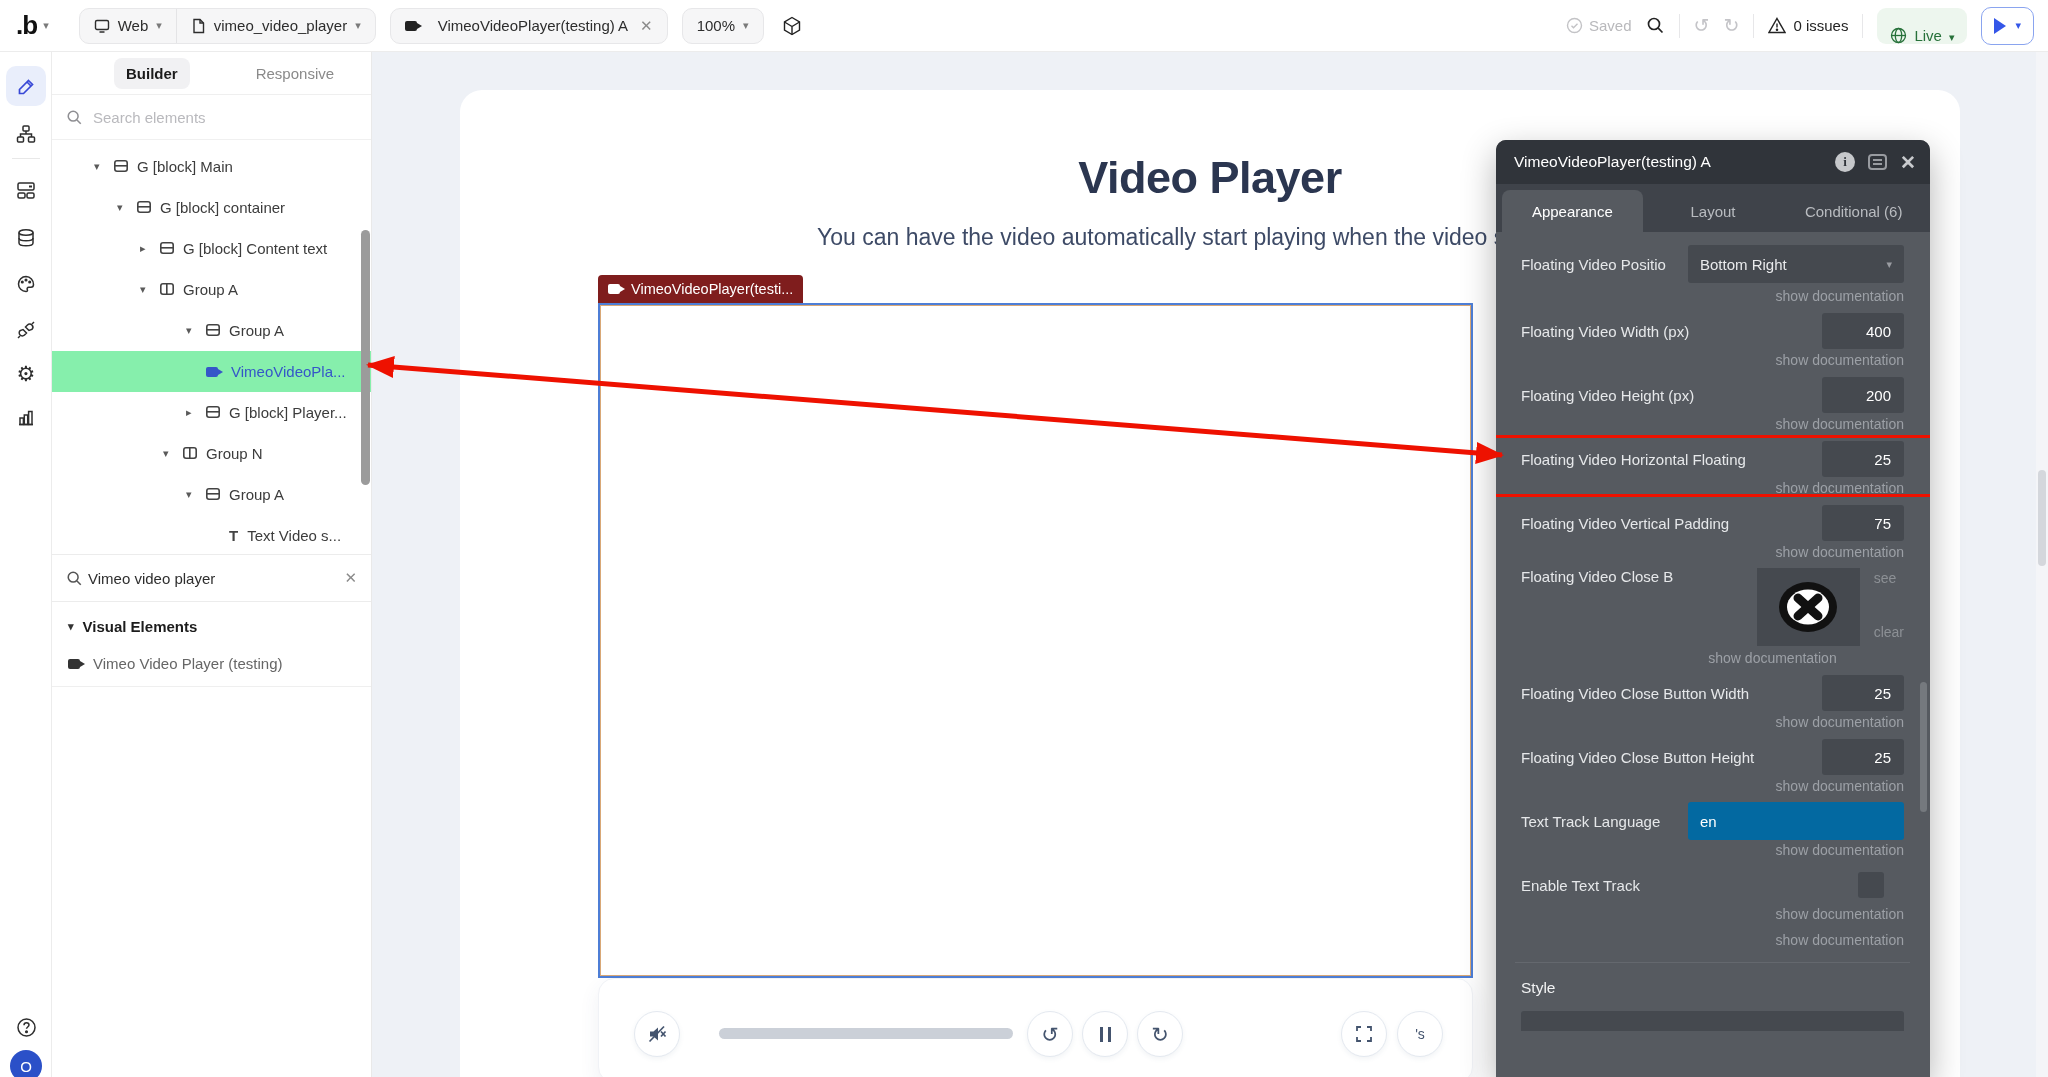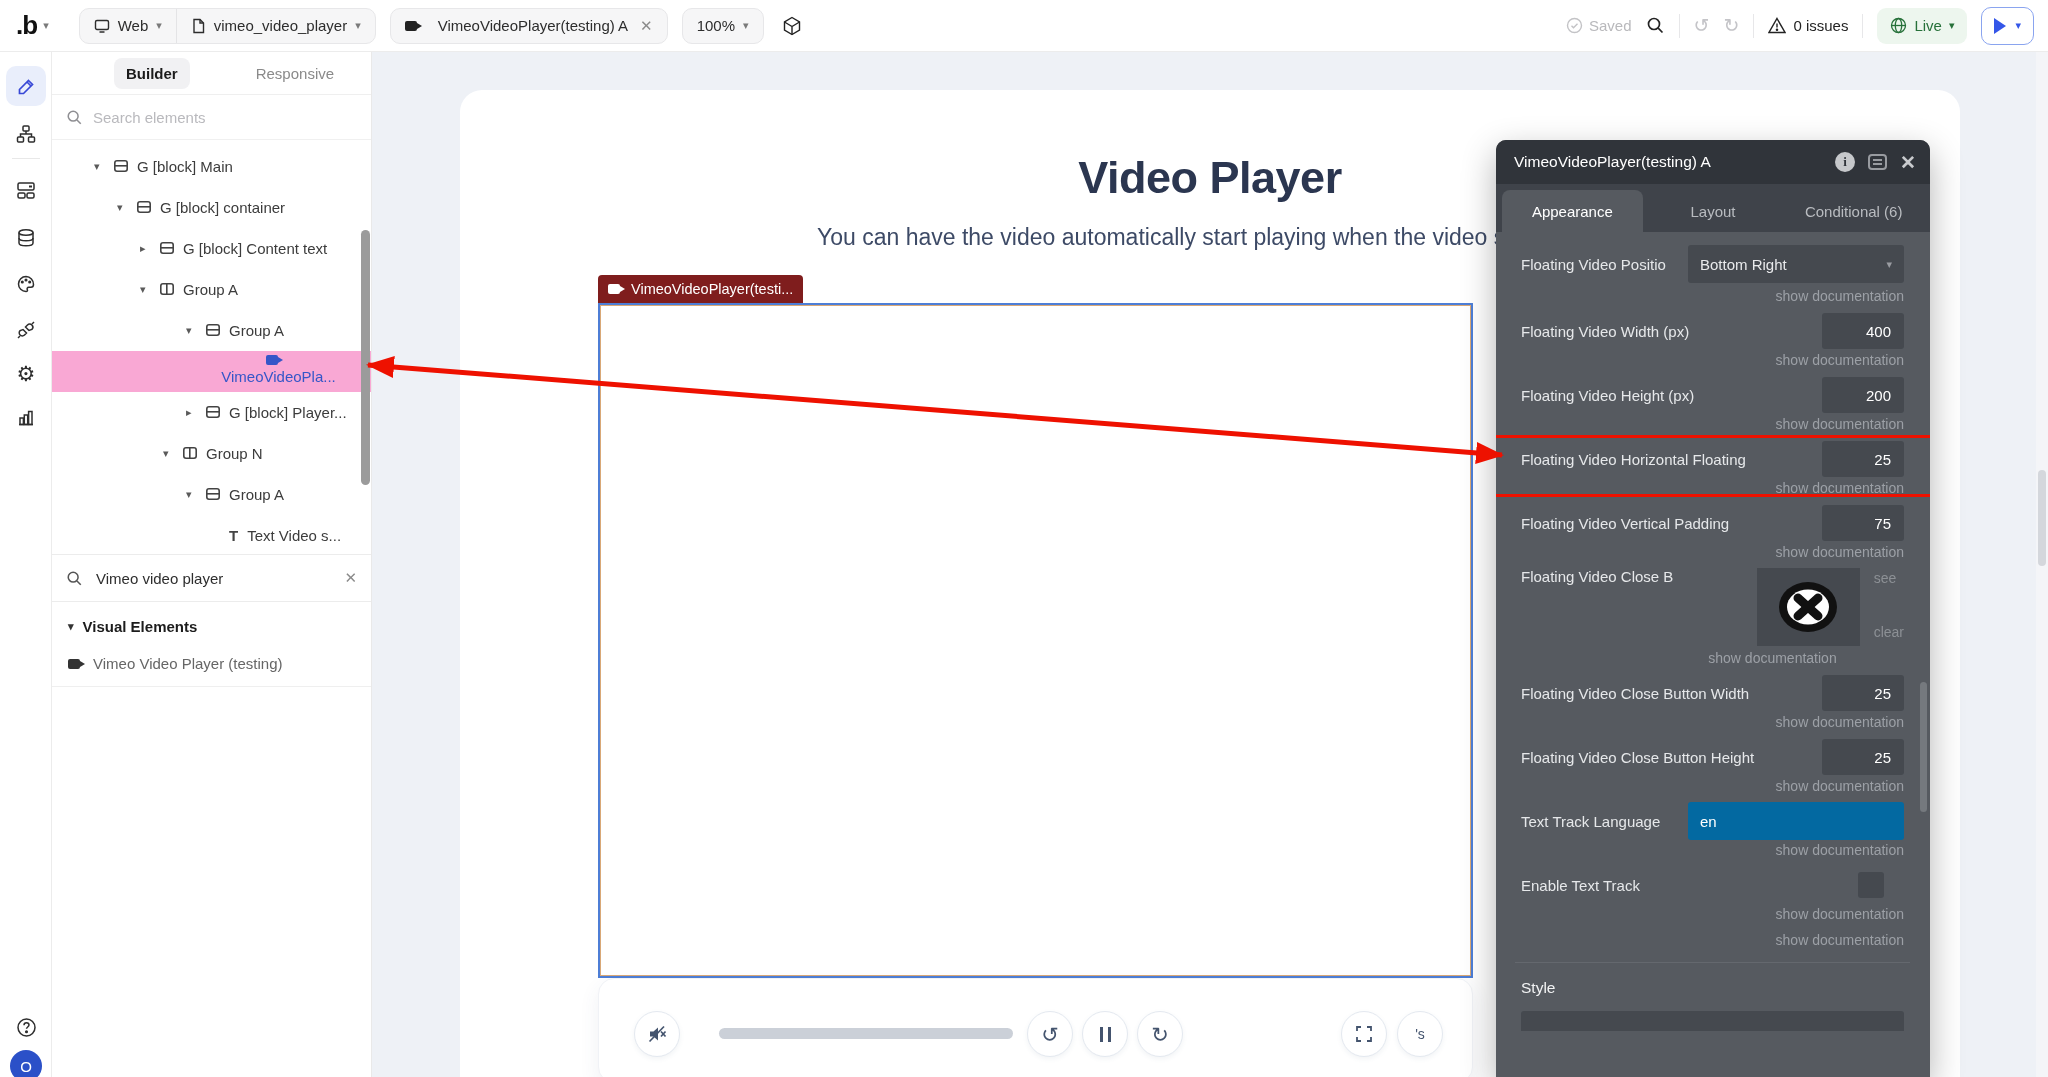--- a/index.html
+++ b/index.html
@@ -13,53 +13,53 @@
   .seg-group { display:flex; align-items:center; background:#f6f6f7; border:1px solid #e7e7e9; border-radius:10px; height:36px; margin-left:30px; overflow:hidden; }
   .seg { display:flex; align-items:center; gap:8px; padding:0 14px; height:100%; font-size:15px; color:#2d2d2d; cursor:pointer; }
   .seg + .seg { border-left:1px solid #e4e4e6; }
   .pill { display:flex; align-items:center; gap:8px; background:#f6f6f7; border:1px solid #e7e7e9; border-radius:10px; height:36px; padding:0 14px; font-size:15px; color:#2d2d2d; margin-left:14px; }
   .icon-svg { display:inline-block; vertical-align:middle; }
   .tb-right { margin-left:auto; display:flex; align-items:center; gap:14px; margin-right:14px; }
   .saved { display:flex; align-items:center; gap:6px; color:#b9b9bc; font-size:15px; }
   .tb-div { width:1px; height:24px; background:#e7e7e9; }
   .ghost-ic { color:#c4c4c8; font-size:19px; }
   .issues { display:flex; align-items:center; gap:7px; font-size:15px; color:#232323; }
-  .live-btn { display:flex; align-items:center; gap:7px; background:#edf6ee; border-radius:9px; height:36px; padding:0 13px; color:#27713a; font-size:15px; }
+  .live-btn { display:flex; align-items:flex-end; gap:7px; background:#edf6ee; border-radius:9px; height:36px; padding:0 13px; color:#27713a; font-size:15px; }
   .play-btn { display:flex; align-items:center; gap:9px; background:#fff; border:1.5px solid #8aa4ef; border-radius:10px; height:38px; padding:0 12px; }
   .play-tri { width:0; height:0; border-left:12px solid #3456e8; border-top:8px solid transparent; border-bottom:8px solid transparent; }
   .play-chev { color:#3456e8; font-size:11px; }
 
   
   #rail { position:absolute; left:0; top:52px; width:52px; height:1025px; background:#fff; border-right:1px solid #ececec; z-index:15; }
   .rail-item { position:absolute; left:6px; width:40px; height:40px; border-radius:10px; display:flex; align-items:center; justify-content:center; color:#2e2e2e; cursor:pointer; }
   .rail-item.active { background:#e9eefb; color:#3848d6; }
   .rail-div { position:absolute; left:12px; width:28px; height:1px; background:#e8e8e8; }
   .avatar-circle { position:absolute; left:10px; width:32px; height:32px; border-radius:50%; background:#2b50c8; color:#fff; display:flex; align-items:center; justify-content:center; font-size:15px; }
 
   
   #left-panel { position:absolute; left:52px; top:52px; width:320px; height:1025px; background:#fff; border-right:1px solid #e9e9e9; z-index:14; }
   .lp-tabs { height:43px; display:flex; align-items:center; padding-left:14px; gap:6px; border-bottom:1px solid #efefef; }
   .lp-tab { font-size:15px; color:#8a8a8a; padding:7px 12px; border-radius:8px; cursor:pointer;margin-left:48px; }
   .lp-tab.active { background:#f1f1f3; color:#1b1b1b; font-weight:bold; }
   .lp-search { height:45px; display:flex; align-items:center; gap:10px; padding:0 14px; border-bottom:1px solid #f0f0f0; }
   .lp-search .ph { color:#b9b9bd; font-size:15px; }
   .tree { position:relative; height:414px; overflow:hidden; padding-top:6px; }
   .trow { height:41px; display:flex; align-items:center; font-size:15px; color:#3c3c3c; cursor:pointer; white-space:nowrap; }
-  .trow.selected { background:#f9a8d4; color:#3556c8;flex-direction:column; }
+  .trow.selected { background:#86efac; color:#3556c8; }
   .chevslot { width:20px; flex:none; font-size:11px; color:#5a5a5a; text-align:left; }
   .trow.selected .chevslot { color:#3556c8; }
   .ticon { flex:none; margin-right:9px; color:#434343; }
   .trow.selected .ticon { color:#3556c8; }
   .i-rows { display:inline-block; width:14px; height:12px; border-radius:3px; box-shadow:inset 0 0 0 1.6px currentColor; background:linear-gradient(currentColor,currentColor) center / 14px 1.6px no-repeat; }
   .i-cols { display:inline-block; width:14px; height:12px; border-radius:3px; box-shadow:inset 0 0 0 1.6px currentColor; background:linear-gradient(currentColor,currentColor) center / 1.6px 12px no-repeat; }
   .i-video { display:inline-block; position:relative; width:12px; height:10px; background:currentColor; border-radius:2px; margin-right:4px; }
   .i-video::after { content:""; position:absolute; right:-5px; top:1.5px; border-left:5px solid currentColor; border-top:3.5px solid transparent; border-bottom:3.5px solid transparent; }
   .i-text { font-weight:bold; font-size:15px; color:#444; }
   .tree-scrollbar { position:absolute; right:1px; top:90px; width:9px; height:255px; background:#9b9b9b; border-radius:5px; }
-  .lp-search2 { height:48px; display:flex; align-items:center; gap:13px; padding:0 14px; border-top:1px solid #ececec; border-bottom:1px solid #ececec; }
+  .lp-search2 { height:48px; display:flex; align-items:center; gap:5px; padding:0 14px; border-top:1px solid #ececec; border-bottom:1px solid #ececec; }
   .lp-search2 .val { flex:1; color:#2e2e2e; font-size:15px; }
   .x-clear { color:#8b8b8b; font-size:15px; cursor:pointer; }
   .ve-header { display:flex; align-items:center; gap:9px; padding:16px 14px 10px 16px; font-size:15px; font-weight:bold; color:#1c1c1c; }
   .ve-item { display:flex; align-items:center; gap:9px; padding:10px 14px 14px 16px; font-size:15px; color:#666; border-bottom:1px solid #efefef; cursor:pointer; }
   .ve-item .ticon { color:#333; margin-right:0; }
 
   
   #canvas { position:absolute; left:372px; top:52px; width:1676px; height:1025px; background:#eef1f6; z-index:1; }
   #page-card { position:absolute; left:88px; top:38px; width:1500px; height:1100px; background:#fff; border-radius:22px; }
   .page-title { position:absolute; left:0; top:62px; width:100%; text-align:center; font-size:45px; font-weight:bold; color:#2b3650; letter-spacing:-0.5px; }

